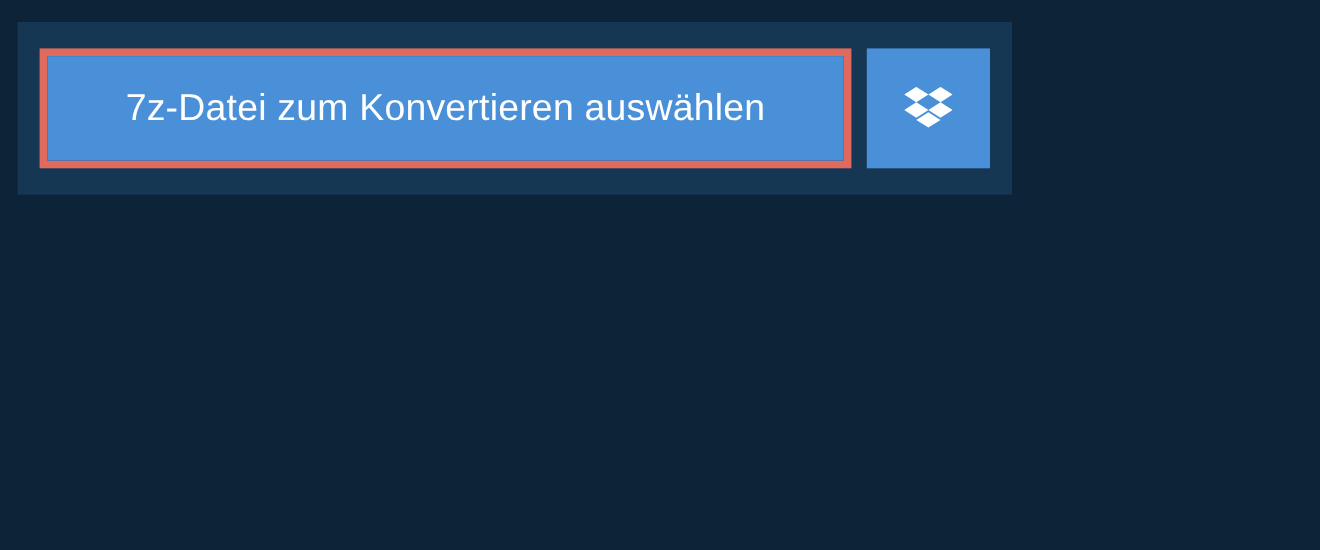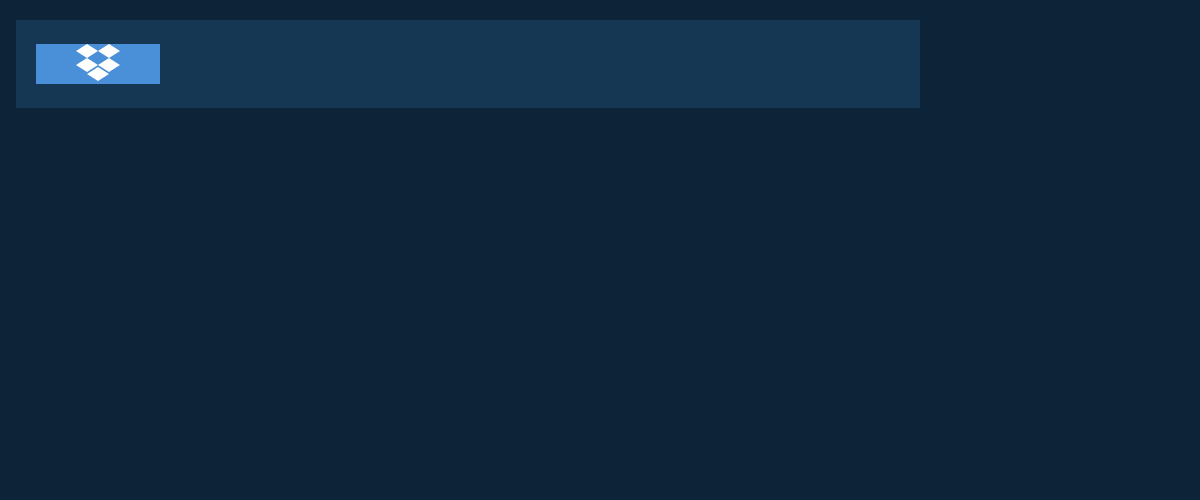--- a/index.html
+++ b/index.html
@@ -77,19 +77,22 @@
       height: 40px;
       display: block;
     }
   </style>
 </head>
 <body>
 
 <div class="page">
 
   <div class="controls-panel">
+    <div class="file-select-wrapper">
+      <button class="file-select-button">7z-Datei zum Konvertieren auswählen</button>
+    </div>
     <button class="dropbox-button">
       <svg class="dropbox-icon" viewBox="0 0 44 40" xmlns="http://www.w3.org/2000/svg">
         <path fill="#ffffff" d="M11 0 L22 7 L11 14 L0 7 Z M33 0 L44 7 L33 14 L22 7 Z M0 21 L11 14 L22 21 L11 28 Z M22 21 L33 14 L44 21 L33 28 Z M11 30 L22 23 L33 30 L22 37 Z"></path>
       </svg>
     </button>
   </div>
 </div>
 
 </body></html>

